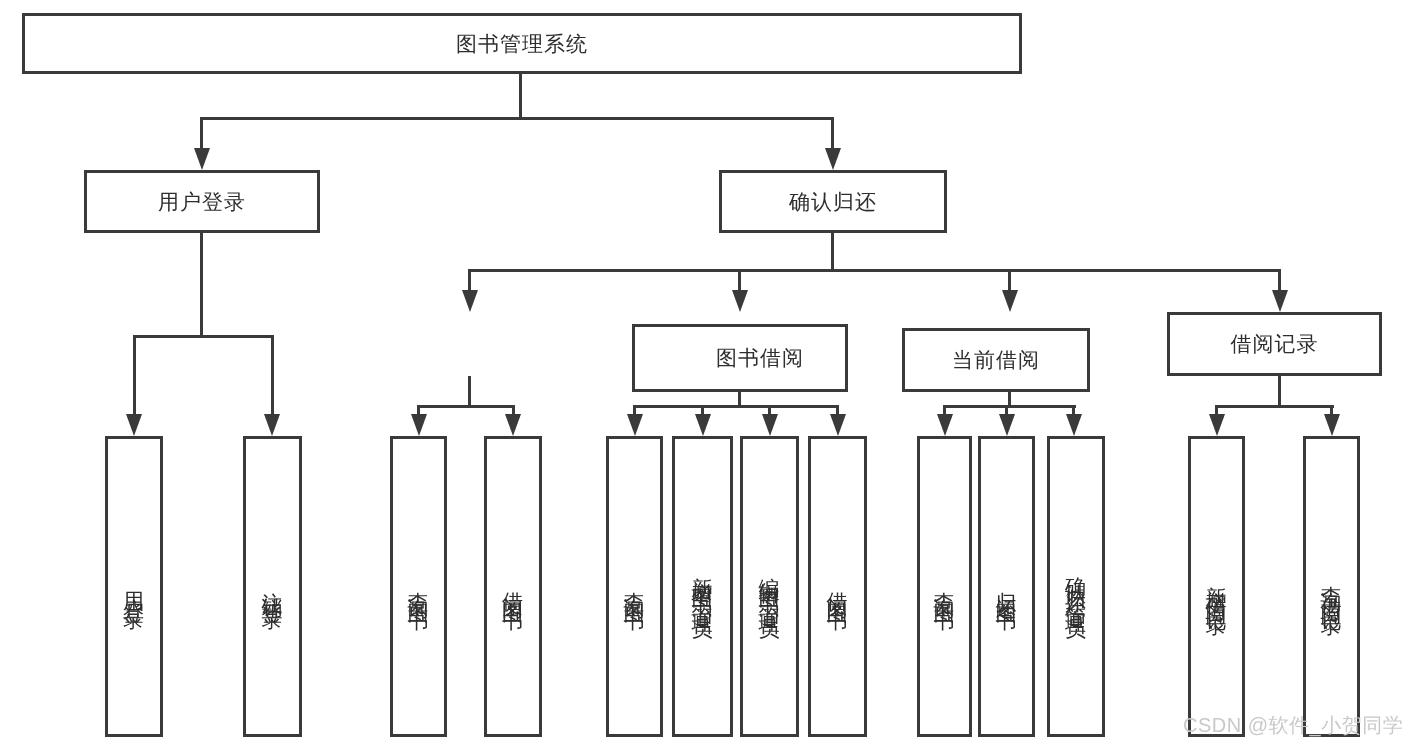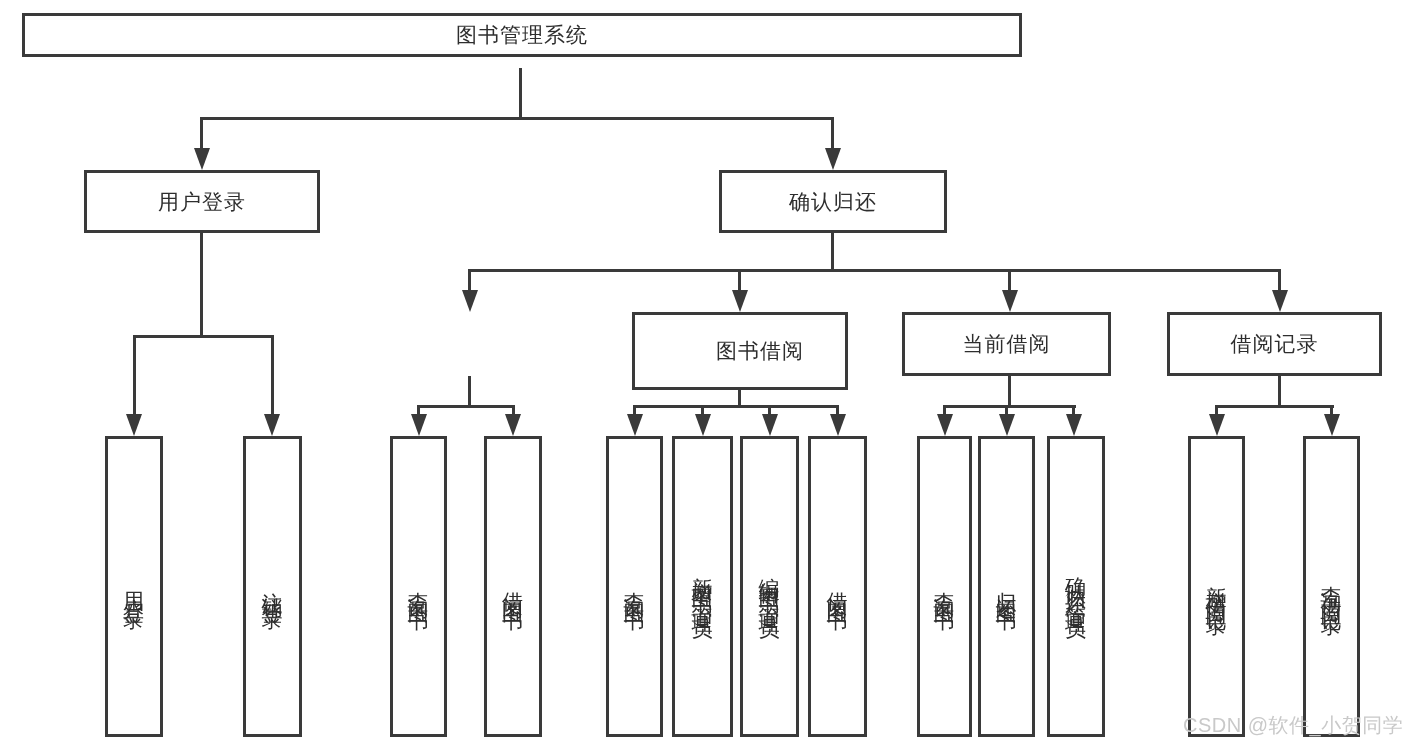--- a/index.html
+++ b/index.html
@@ -74,21 +74,21 @@
     z-index: 3;
     white-space: nowrap;
     letter-spacing: 0.5px;
   }
 </style>
 </head>
 <body>
 
 <div class="canvas">
 
-  <div class="box" style="left:22px; top:13px; width:1000px; height:44px;">
+  <div class="box" style="left:22px; top:13px; width:1000px; height:61px;">
     <span>图书管理系统</span>
   </div>
 
   <div class="vline" style="left:519px; top:68px; height:51px;"></div>
   <div class="hline" style="left:200px; top:117px; width:634px;"></div>
   <div class="vline" style="left:200px; top:119px; height:34px;"></div>
   <div class="arrowhead" style="left:194px; top:148px;"></div>
   <div class="vline" style="left:831px; top:119px; height:34px;"></div>
   <div class="arrowhead" style="left:825px; top:148px;"></div>
 
@@ -110,24 +110,24 @@
   <div class="hline" style="left:468px; top:269px; width:813px;"></div>
   <div class="vline" style="left:468px; top:271px; height:21px;"></div>
   <div class="arrowhead" style="left:462px; top:290px;"></div>
   <div class="vline" style="left:738px; top:271px; height:21px;"></div>
   <div class="arrowhead" style="left:732px; top:290px;"></div>
   <div class="vline" style="left:1008px; top:271px; height:21px;"></div>
   <div class="arrowhead" style="left:1002px; top:290px;"></div>
   <div class="vline" style="left:1278px; top:271px; height:21px;"></div>
   <div class="arrowhead" style="left:1272px; top:290px;"></div>
 
-  <div class="box" style="left:632px; top:312px; width:216px; height:78px;padding-left:40px;">
+  <div class="box" style="left:632px; top:324px; width:216px; height:68px;padding-left:40px;">
     <span>图书借阅</span>
   </div>
-  <div class="box" style="left:902px; top:312px; width:209px; height:64px;">
+  <div class="box" style="left:902px; top:328px; width:188px; height:64px;">
     <span>当前借阅</span>
   </div>
   <div class="box" style="left:1167px; top:312px; width:215px; height:64px;">
     <span>借阅记录</span>
   </div>
 
   <div class="vline" style="left:468px; top:376px; height:31px;"></div>
   <div class="hline" style="left:417px; top:405px; width:98px;"></div>
   <div class="vline" style="left:417px; top:407px; height:10px;"></div>
   <div class="arrowhead" style="left:411px; top:414px;"></div>

